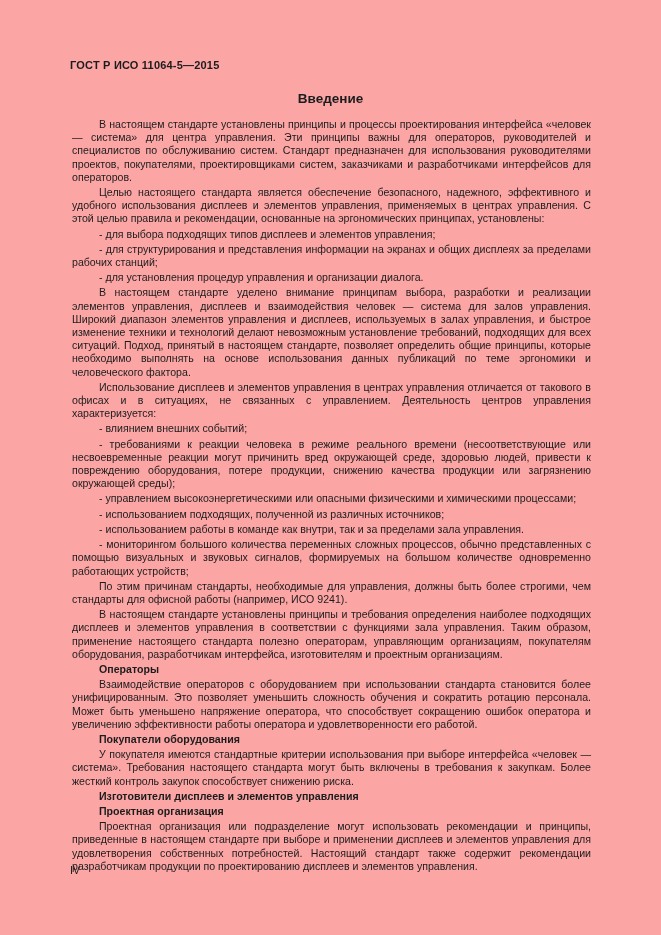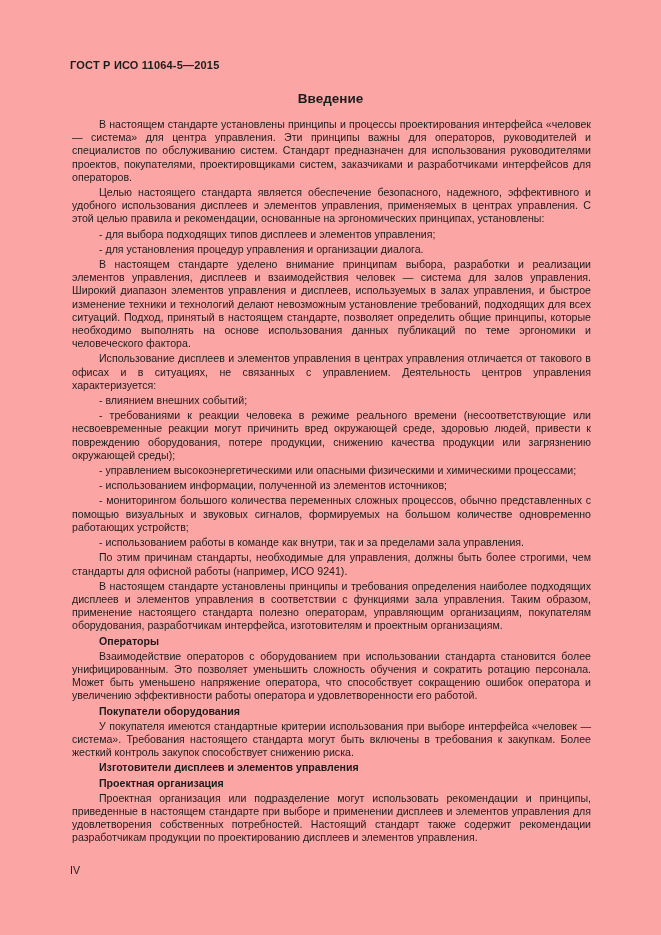--- a/index.html
+++ b/index.html
@@ -61,29 +61,30 @@
 <div class="page">
 
   <div class="doc-header">ГОСТ Р ИСО 11064-5—2015</div>
 
   <h1 class="doc-title">Введение</h1>
 
   <div class="doc-body">
     <p class="para">В настоящем стандарте установлены принципы и процессы проектирования интерфейса «человек — система» для центра управления. Эти принципы важны для операторов, руководителей и специалистов по обслуживанию систем. Стандарт предназначен для использования руководителями проектов, покупателями, проектировщиками систем, заказчиками и разработчиками интерфейсов для операторов.</p>
     <p class="para">Целью настоящего стандарта является обеспечение безопасного, надежного, эффективного и удобного использования дисплеев и элементов управления, применяемых в центрах управления. С этой целью правила и рекомендации, основанные на эргономических принципах, установлены:</p>
     <p class="list-item">- для выбора подходящих типов дисплеев и элементов управления;</p>
+    <p class="list-item">- для структурирования и представления информации на экранах и общих дисплеях за пределами рабочих станций;</p>
     <p class="list-item">- для установления процедур управления и организации диалога.</p>
     <p class="para">В настоящем стандарте уделено внимание принципам выбора, разработки и реализации элементов управления, дисплеев и взаимодействия человек — система для залов управления. Широкий диапазон элементов управления и дисплеев, используемых в залах управления, и быстрое изменение техники и технологий делают невозможным установление требований, подходящих для всех ситуаций. Подход, принятый в настоящем стандарте, позволяет определить общие принципы, которые необходимо выполнять на основе использования данных публикаций по теме эргономики и человеческого фактора.</p>
     <p class="para">Использование дисплеев и элементов управления в центрах управления отличается от такового в офисах и в ситуациях, не связанных с управлением. Деятельность центров управления характеризуется:</p>
     <p class="list-item">- влиянием внешних событий;</p>
     <p class="list-item">- требованиями к реакции человека в режиме реального времени (несоответствующие или несвоевременные реакции могут причинить вред окружающей среде, здоровью людей, привести к повреждению оборудования, потере продукции, снижению качества продукции или загрязнению окружающей среды);</p>
     <p class="list-item">- управлением высокоэнергетическими или опасными физическими и химическими процессами;</p>
-    <p class="list-item">- использованием информации, полученной из элементов источников;</p>
+    <p class="list-item">- использованием подходящих, полученной из различных источников;</p>
+    <p class="list-item">- использованием работы в команде как внутри, так и за пределами зала управления.</p>
     <p class="list-item">- мониторингом большого количества переменных сложных процессов, обычно представленных с помощью визуальных и звуковых сигналов, формируемых на большом количестве одновременно работающих устройств;</p>
-    <p class="list-item">- использованием работы в команде как внутри, так и за пределами зала управления.</p>
     <p class="para">По этим причинам стандарты, необходимые для управления, должны быть более строгими, чем стандарты для офисной работы (например, ИСО 9241).</p>
     <p class="para">В настоящем стандарте установлены принципы и требования определения наиболее подходящих дисплеев и элементов управления в соответствии с функциями зала управления. Таким образом, применение настоящего стандарта полезно операторам, управляющим организациям, покупателям оборудования, разработчикам интерфейса, изготовителям и проектным организациям.</p>
     <p class="subheading">Операторы</p>
     <p class="para">Взаимодействие операторов с оборудованием при использовании стандарта становится более унифицированным. Это позволяет уменьшить сложность обучения и сократить ротацию персонала. Может быть уменьшено напряжение оператора, что способствует сокращению ошибок оператора и увеличению эффективности работы оператора и удовлетворенности его работой.</p>
     <p class="subheading">Покупатели оборудования</p>
     <p class="para">У покупателя имеются стандартные критерии использования при выборе интерфейса «человек — система». Требования настоящего стандарта могут быть включены в требования к закупкам. Более жесткий контроль закупок способствует снижению риска.</p>
     <p class="subheading">Изготовители дисплеев и элементов управления</p>
     <p class="subheading">Проектная организация</p>
     <p class="para">Проектная организация или подразделение могут использовать рекомендации и принципы, приведенные в настоящем стандарте при выборе и применении дисплеев и элементов управления для удовлетворения собственных потребностей. Настоящий стандарт также содержит рекомендации разработчикам продукции по проектированию дисплеев и элементов управления.</p>
   </div>

